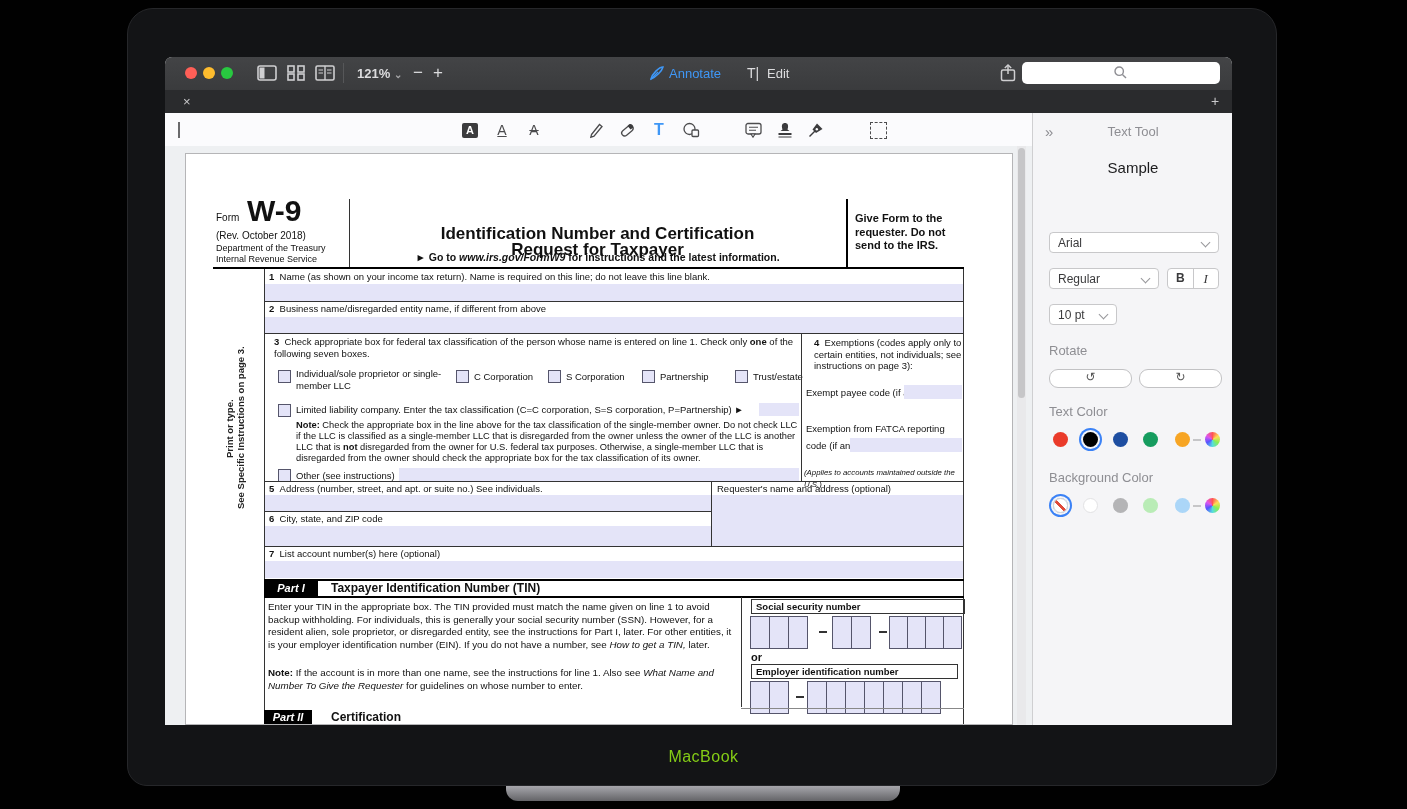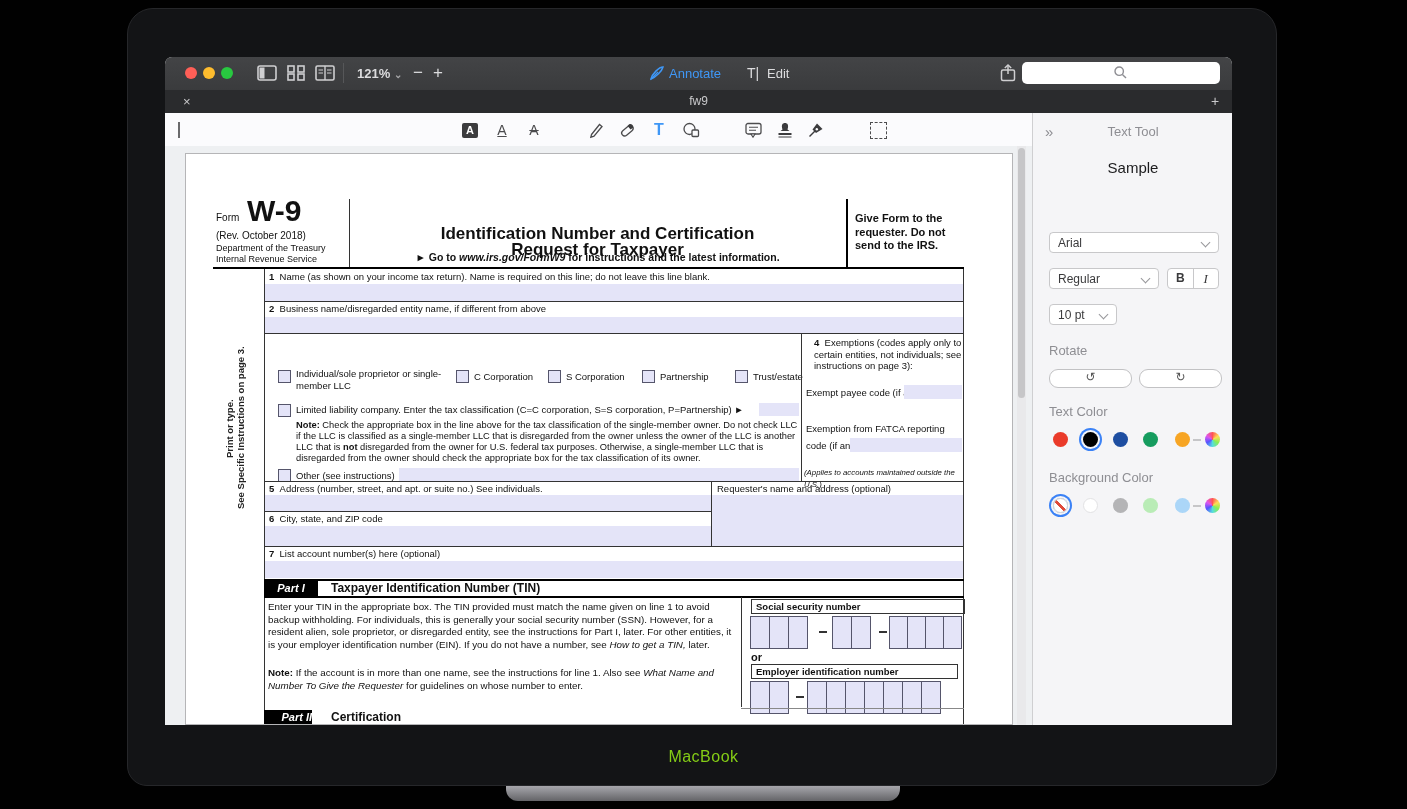--- a/index.html
+++ b/index.html
@@ -113,21 +113,20 @@
       <span class="abs" style="left:91px;top:3px;">
         <svg width="15" height="15" viewBox="0 0 15 15">
             <circle cx="6.2" cy="6.2" r="4.2" fill="none" stroke="#8e8e93" stroke-width="1.4"></circle>
             <line x1="9.4" y1="9.4" x2="13" y2="13" stroke="#8e8e93" stroke-width="1.4"></line>
           </svg></span>
     </span>
   </div>
 
   <div class="tabbar">
     <span class="abs" style="left:18px;top:4px;font-size:13px;">×</span>
-    <span class="abs" style="left:0;top:4px;width:1067px;text-align:center;font-size:12px;">fw9</span>
     <span class="abs" style="left:1046px;top:3px;font-size:14px;">+</span>
   </div>
 
   <div class="toolbar">
     <span class="abs" style="left:13px;top:9px;width:2px;height:16px;background:#6a6a6c;"></span>
     <span class="tool" style="left:294px;">
         <span style="width:16px;height:15px;background:#3c3c3e;color:#fff;font-size:11px;font-weight:bold;text-align:center;line-height:15px;border-radius:2px;">A</span>
       </span>
     <span class="tool" style="left:326px;">
         <span style="font-size:14px;text-decoration:underline;">A</span>
@@ -208,20 +207,21 @@
       </div>
 
       <div class="f" style="left:83px;top:117px;"><span class="fb">1</span>&nbsp;&nbsp;<span>Name (as shown on your income tax return). Name is required on this line; do not leave this line blank.</span></div>
       <div class="fld" style="left:79px;top:130px;width:698px;height:17px;"></div>
       <div class="hl" style="left:78px;top:147px;width:700px;"></div>
 
       <div class="f" style="left:83px;top:149px;"><span class="fb">2</span>&nbsp;&nbsp;<span>Business name/disregarded entity name, if different from above</span></div>
       <div class="fld" style="left:79px;top:163px;width:698px;height:16px;"></div>
       <div class="hl" style="left:78px;top:179px;width:700px;"></div>
 
+      <div class="f" style="left:88px;top:182px;width:522px;"><span class="fb">3</span>&nbsp;&nbsp;<span>Check appropriate box for federal tax classification of the person whose name is entered on line 1. Check only </span><span class="fb">one</span><span> of the following seven boxes.</span></div>
       <span class="cb" style="left:92px;top:216px;"></span>
       <div class="f" style="left:110px;top:214px;width:152px;">Individual/sole proprietor or single-member LLC</div>
       <span class="cb" style="left:270px;top:216px;"></span>
       <div class="f" style="left:288px;top:217px;">C Corporation</div>
       <span class="cb" style="left:362px;top:216px;"></span>
       <div class="f" style="left:380px;top:217px;">S Corporation</div>
       <span class="cb" style="left:456px;top:216px;"></span>
       <div class="f" style="left:474px;top:217px;">Partnership</div>
       <span class="cb" style="left:549px;top:216px;"></span>
       <div class="f" style="left:567px;top:217px;">Trust/estate</div>
@@ -299,21 +299,21 @@
           <div class="cell"></div>
           <div class="cell"></div>
           <div class="cell"></div>
           <div class="cell"></div>
           <div class="cell"></div>
           <div class="cell"></div>
         </div>
 
       <div class="hl" style="left:555px;top:554px;width:223px;background:#888;"></div>
 
-      <div class="partbox" style="left:78px;top:556px;width:48px;height:15px;text-align:right;">Part II</div>
+      <div class="partbox" style="left:78px;top:556px;width:48px;height:15px;">Part II</div>
       <div class="f fb" style="left:145px;top:558px;font-size:12px;">Certification</div>
       <div class="hl2" style="left:78px;top:570px;width:700px;"></div>
     </div>
 
     <div class="scroll">
         <div class="thumb"></div>
       </div>
   </div>
 
   <div class="panel">

